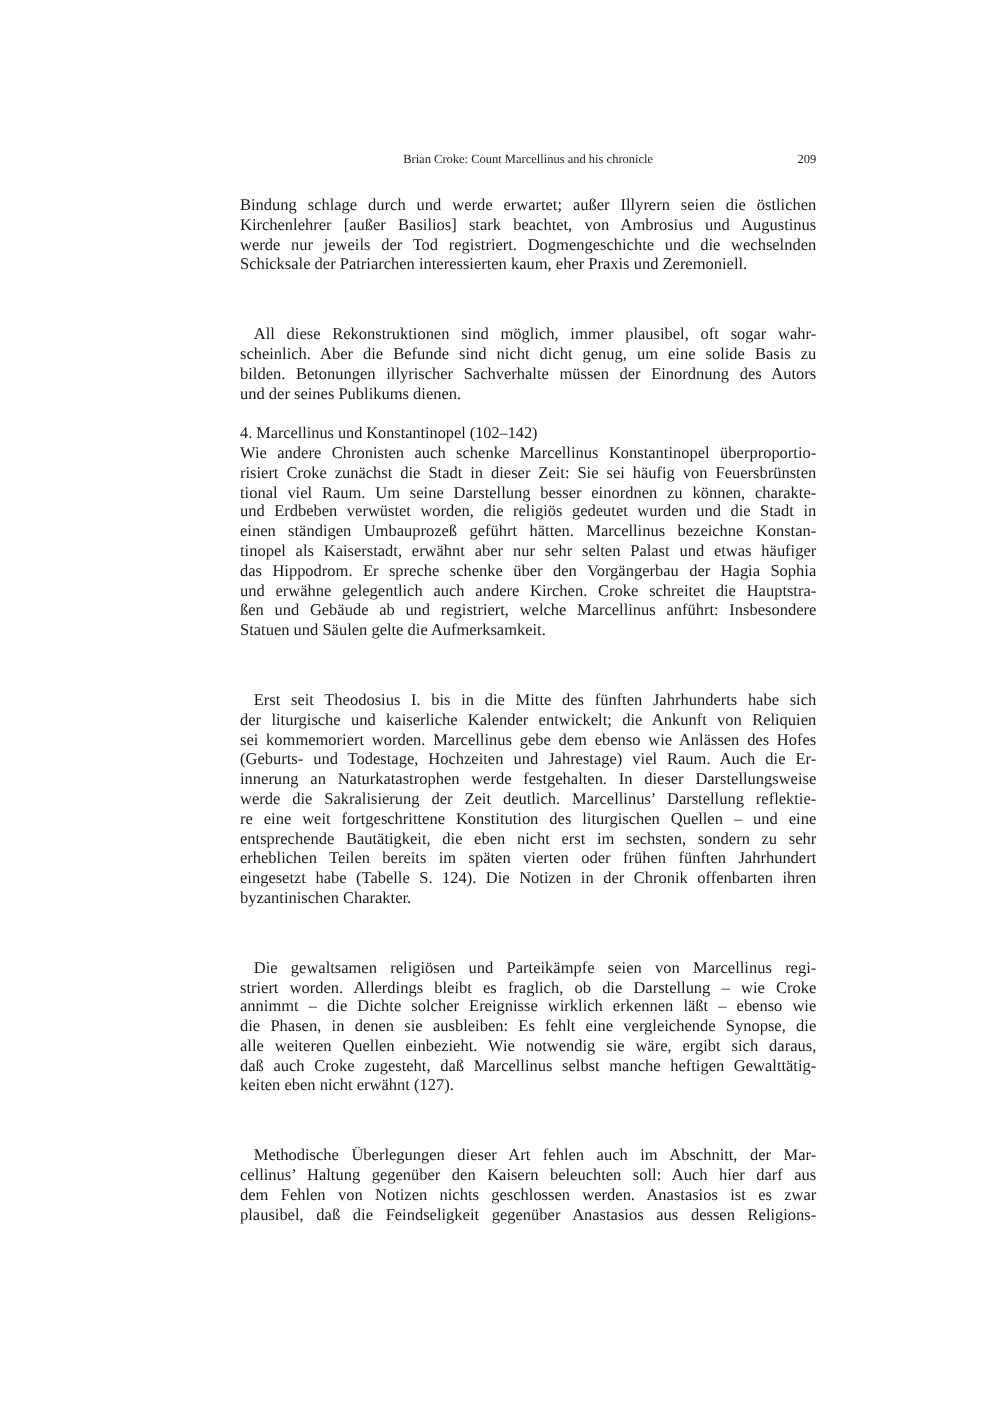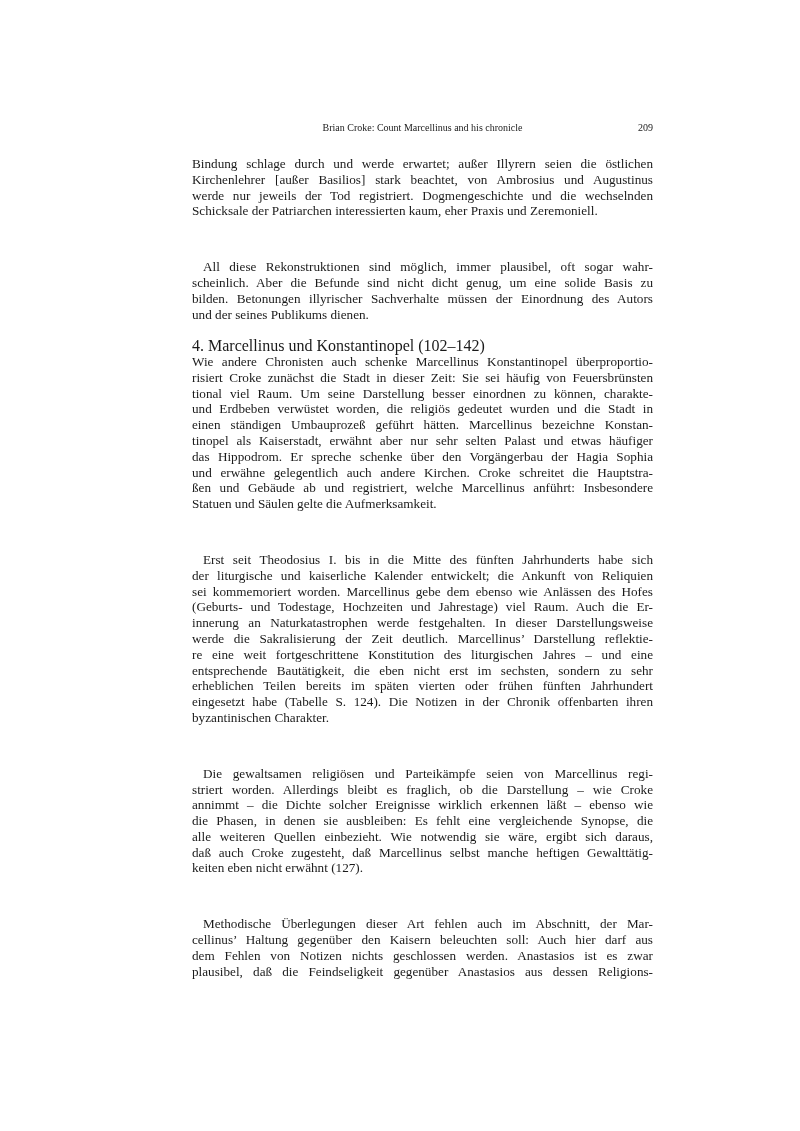--- a/index.html
+++ b/index.html
@@ -43,21 +43,21 @@
       margin-top: 19px;
       font-size: 13.2px;
       line-height: 15.8px;
       text-align: justify;
       hyphens: manual;
       font-family: Liberation Serif, serif;
     }
     .section-heading {
       margin: 15.8px 0 0 0;
       font-weight: normal;
-      font-size: 16px;
+      font-size: 13px;
       line-height: 15.8px;
     }
     .line {
       display: block;
       text-align: justify;
       text-align-last: justify;
       white-space: nowrap;
     }
     .line.last {
       text-align-last: left;
@@ -106,21 +106,21 @@
       <span class="line last">Statuen und Säulen gelte die Aufmerksamkeit.</span>
     </div>
 
     <div>
       <span class="line indent">Erst seit Theodosius I. bis in die Mitte des fünften Jahrhunderts habe sich</span>
       <span class="line">der liturgische und kaiserliche Kalender entwickelt; die Ankunft von Reliquien</span>
       <span class="line">sei kommemoriert worden. Marcellinus gebe dem ebenso wie Anlässen des Hofes</span>
       <span class="line">(Geburts- und Todestage, Hochzeiten und Jahrestage) viel Raum. Auch die Er-</span>
       <span class="line">innerung an Naturkatastrophen werde festgehalten. In dieser Darstellungsweise</span>
       <span class="line">werde die Sakralisierung der Zeit deutlich. Marcellinus’ Darstellung reflektie-</span>
-      <span class="line">re eine weit fortgeschrittene Konstitution des liturgischen Jahres – und eine</span>
+      <span class="line">re eine weit fortgeschrittene Konstitution des liturgischen Quellen – und eine</span>
       <span class="line">entsprechende Bautätigkeit, die eben nicht erst im sechsten, sondern zu sehr</span>
       <span class="line">erheblichen Teilen bereits im späten vierten oder frühen fünften Jahrhundert</span>
       <span class="line">eingesetzt habe (Tabelle S. 124). Die Notizen in der Chronik offenbarten ihren</span>
       <span class="line last">byzantinischen Charakter.</span>
     </div>
 
     <div>
       <span class="line indent">Die gewaltsamen religiösen und Parteikämpfe seien von Marcellinus regi-</span>
       <span class="line">striert worden. Allerdings bleibt es fraglich, ob die Darstellung – wie Croke</span>
       <span class="line">annimmt – die Dichte solcher Ereignisse wirklich erkennen läßt – ebenso wie</span>

